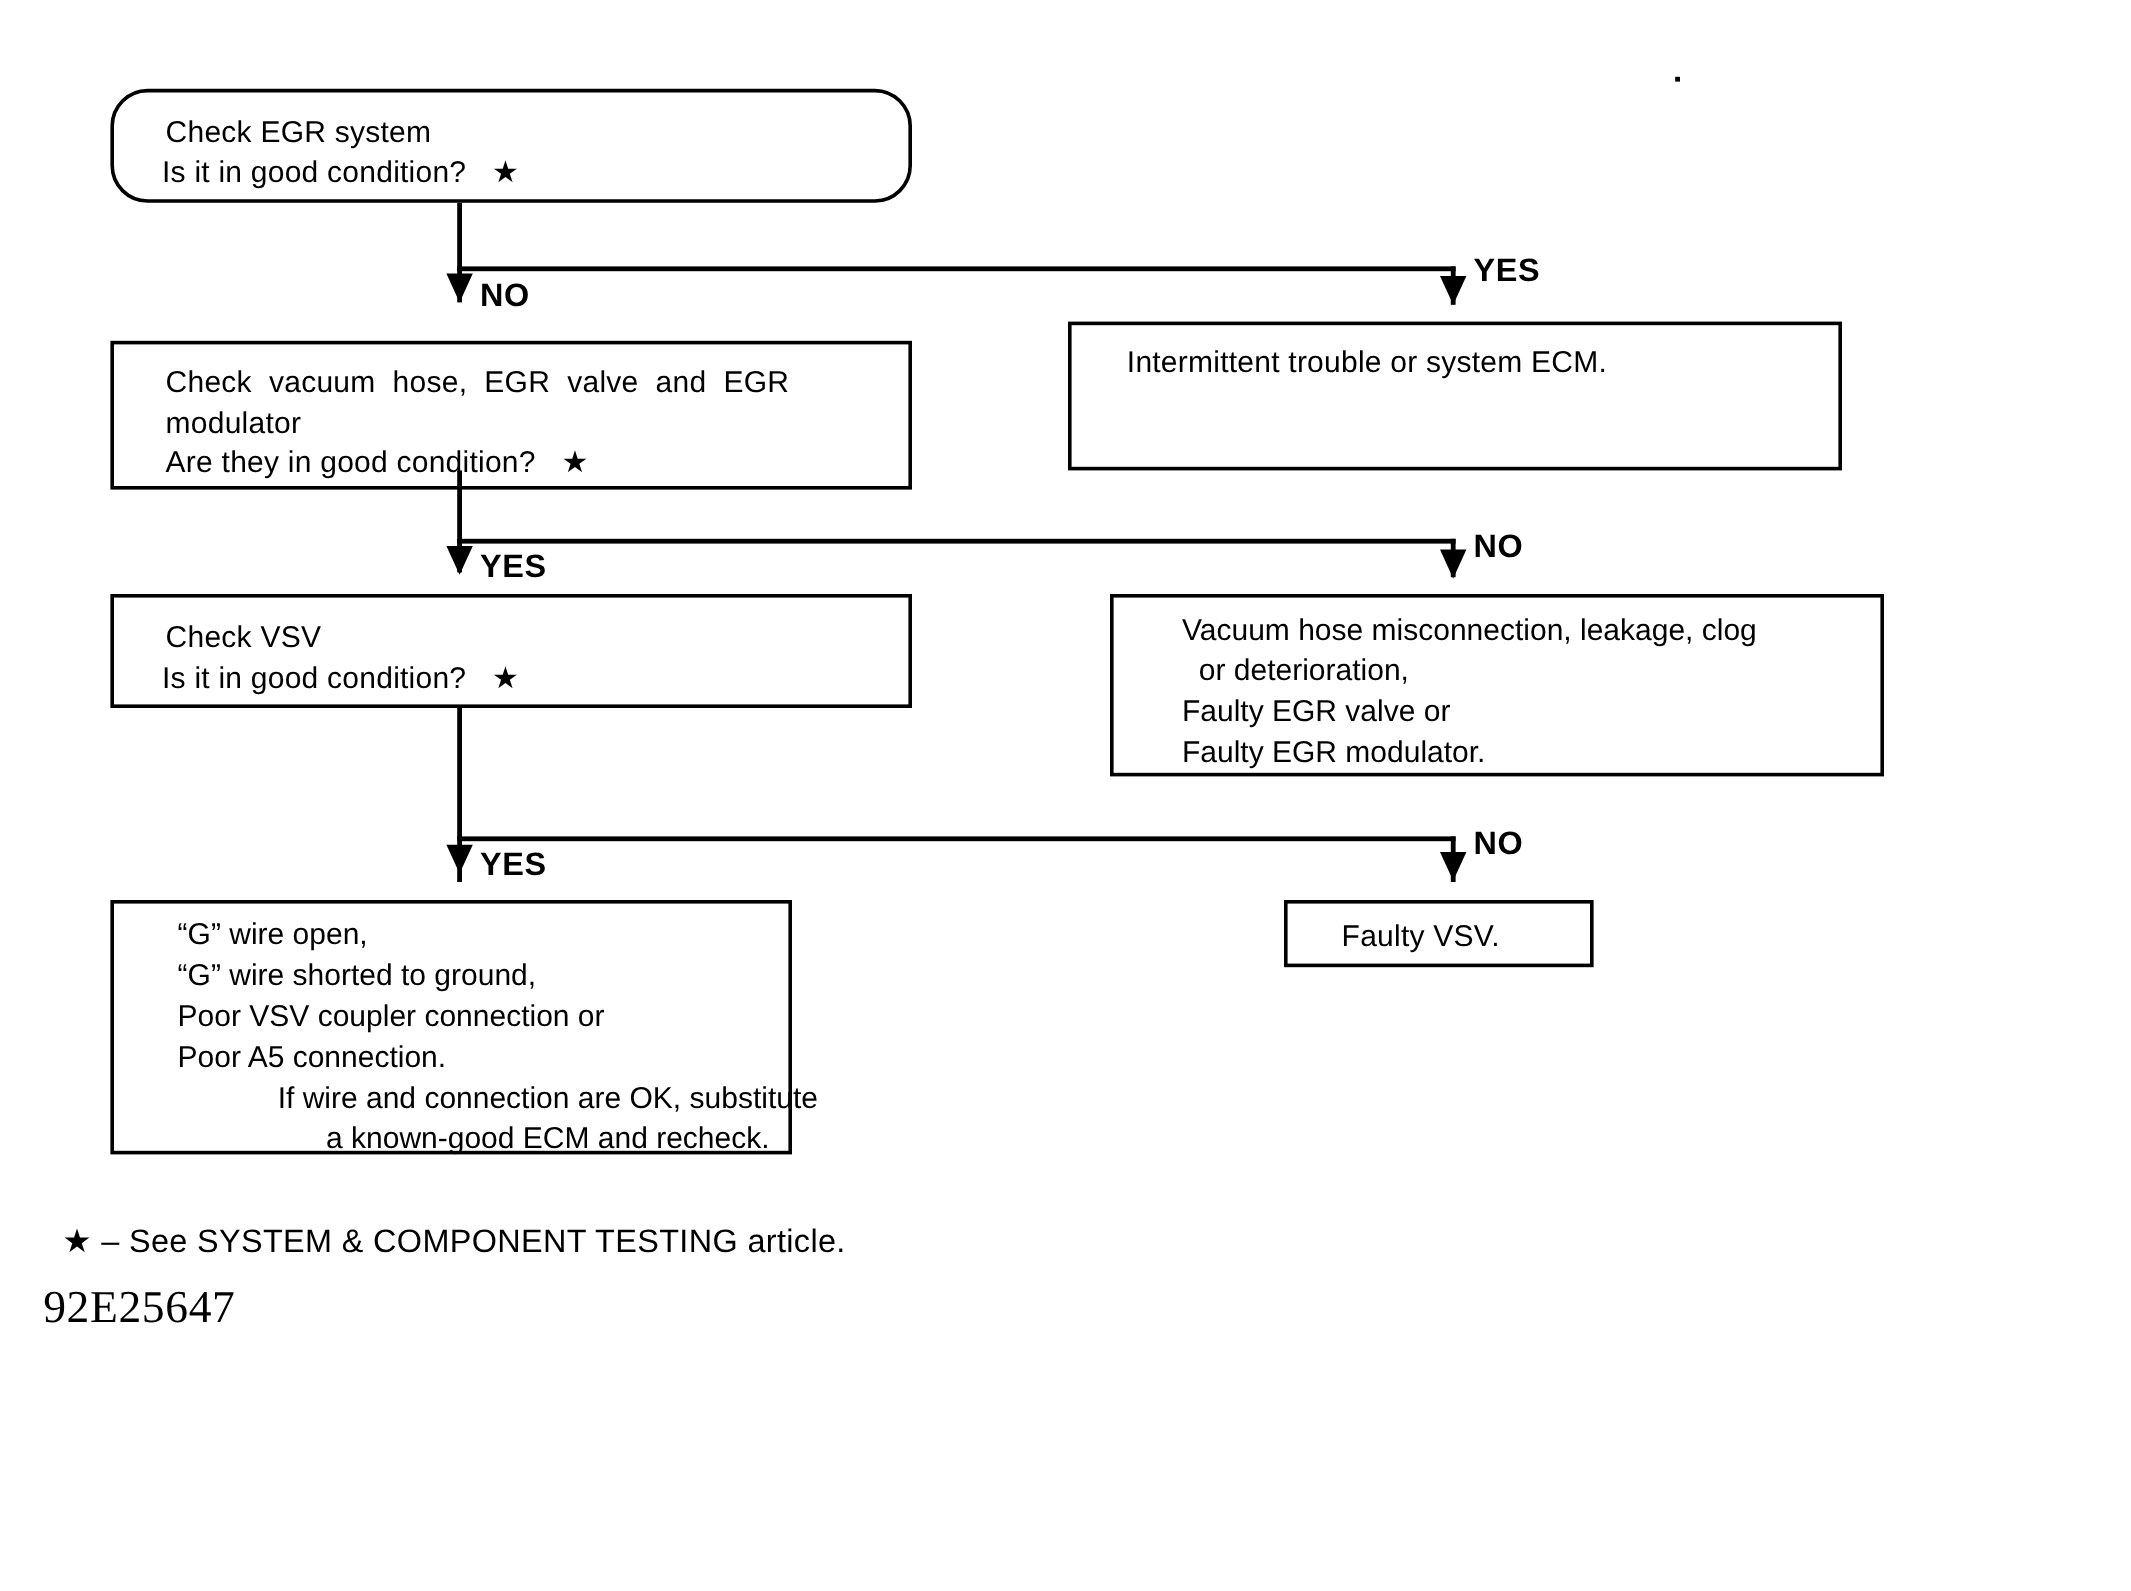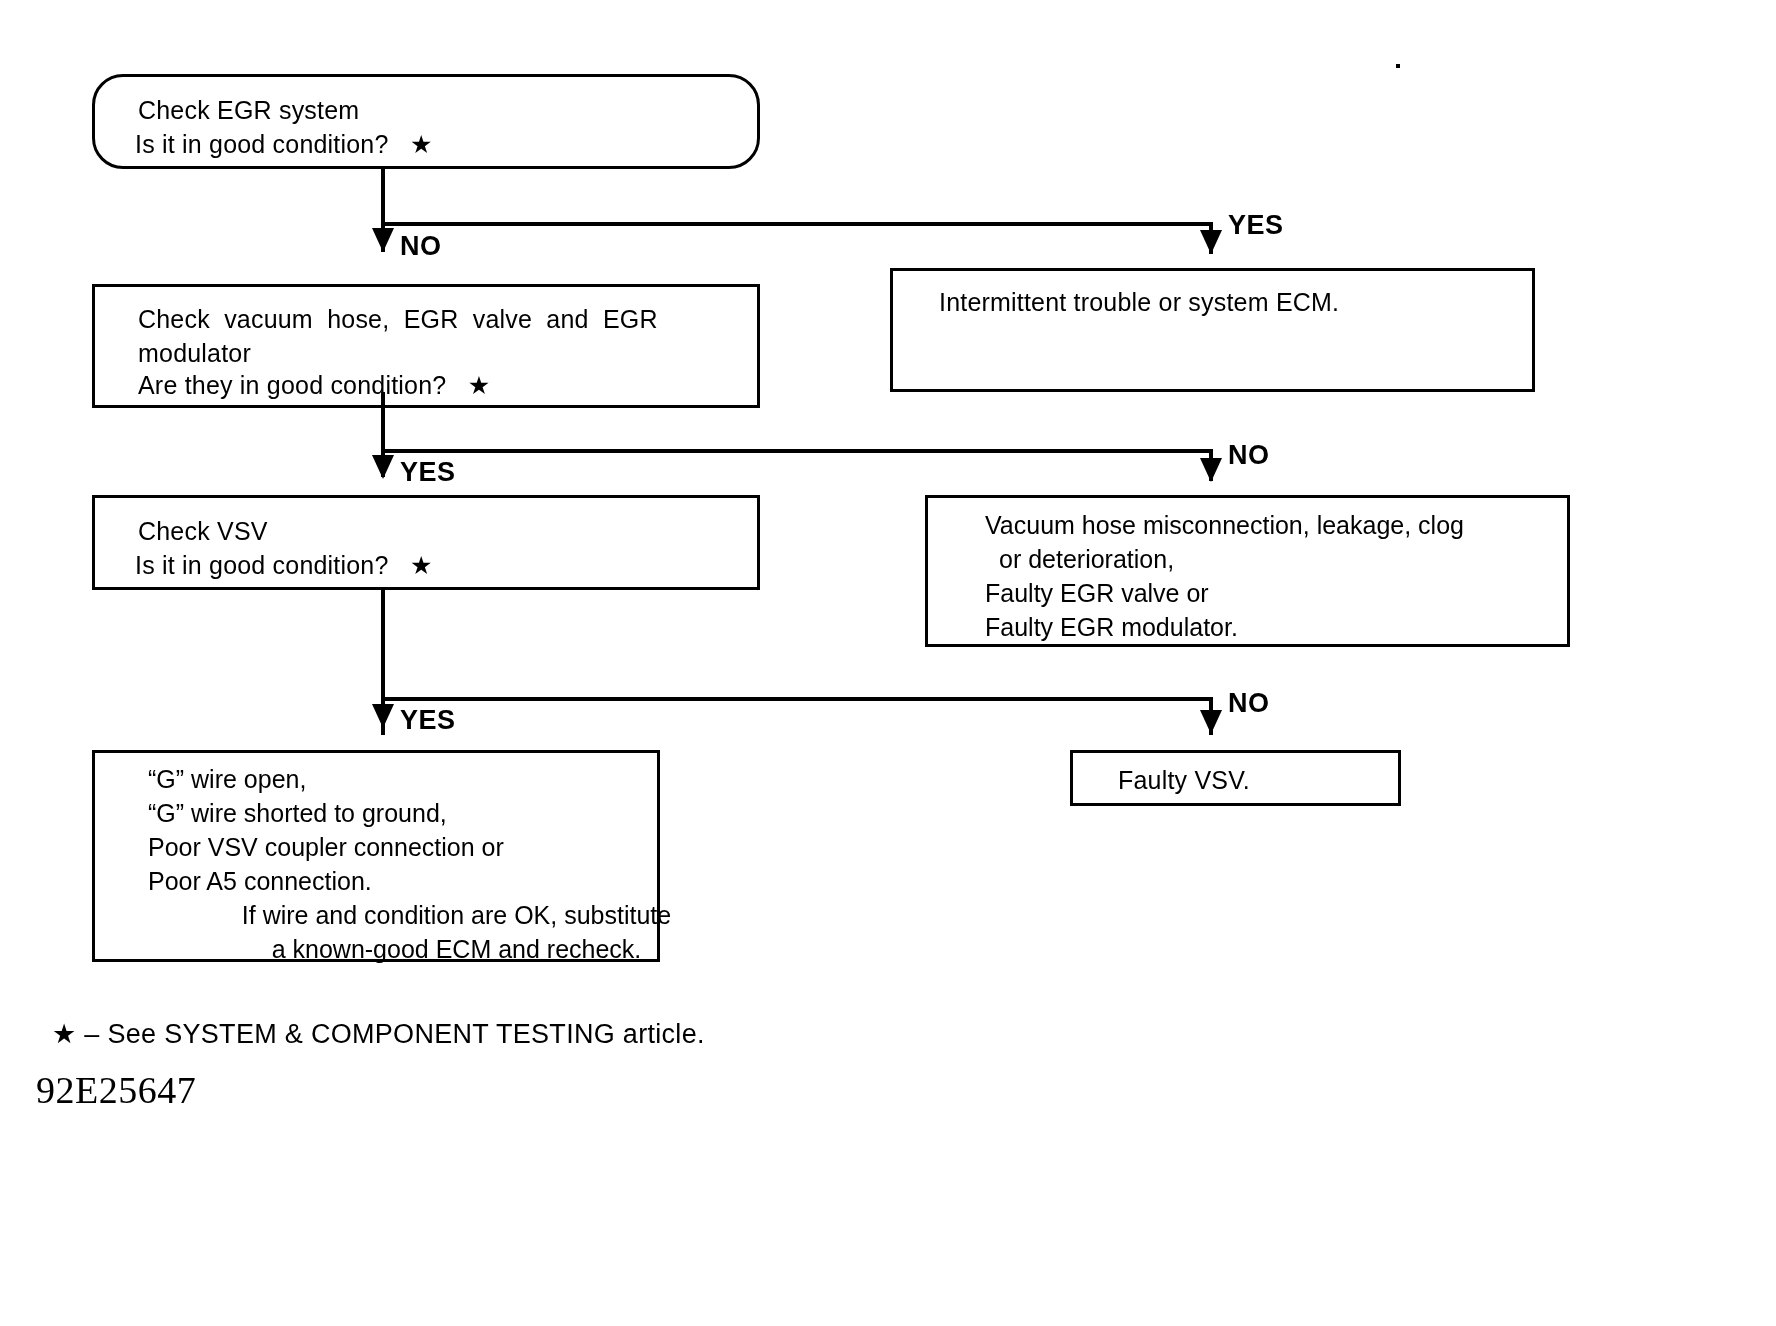--- a/index.html
+++ b/index.html
@@ -167,21 +167,21 @@
   <div class="vline" style="left:381px; top:590px; height:110px;"></div>
   <div class="hline" style="left:381px; top:697px; width:832px;"></div>
   <div class="vline" style="left:381px; top:697px; height:38px;"></div>
   <div class="arrow-down" style="left:372px; top:704px;"></div>
   <div class="edge-label" style="left:400px; top:705px;">YES</div>
 
   <div class="vline" style="left:1209px; top:697px; height:38px;"></div>
   <div class="arrow-down" style="left:1200px; top:710px;"></div>
   <div class="edge-label" style="left:1228px; top:688px;">NO</div>
 
-  <div class="box" style="left:1070px; top:750px; width:331px; height:56px;">
+  <div class="box" style="left:1070px; top:750px; width:258px; height:56px;">
     <div class="box-text pad" style="left:45px; top:10px;">Faulty VSV.</div>
   </div>
 
   <div class="box" style="left:92px; top:750px; width:568px; height:212px;text-align:center;">
     <div class="pad" style="left:36px; top:9px; width:620px;">
 
       <div class="bullet-row">
         <span class="bullet-dot"><span class="dot"></span></span>
         <span>“G” wire open,</span>
       </div>
@@ -193,21 +193,21 @@
 
       <div class="bullet-row">
         <span class="bullet-dot"><span class="dot"></span></span>
         <span>Poor VSV coupler connection or</span>
       </div>
 
       <div class="bullet-row">
         <span class="bullet-dot"><span class="dot"></span></span>
         <span>Poor A5 connection.</span>
       </div>
-      <div class="cont-line">If wire and condition are OK, substitute</div>
+      <div class="cont-line">If wire and connection are OK, substitute</div>
       <div class="cont-line">a known-good ECM and recheck.</div>
     </div>
   </div>
 
   <div class="footnote" style="left:52px; top:1018px;">★ – See SYSTEM &amp; COMPONENT TESTING article.</div>
 
   <div class="docid" style="left:36px; top:1068px;">92E25647</div>
 
   <div class="tick" style="left:1396px; top:64px;"></div>
 

